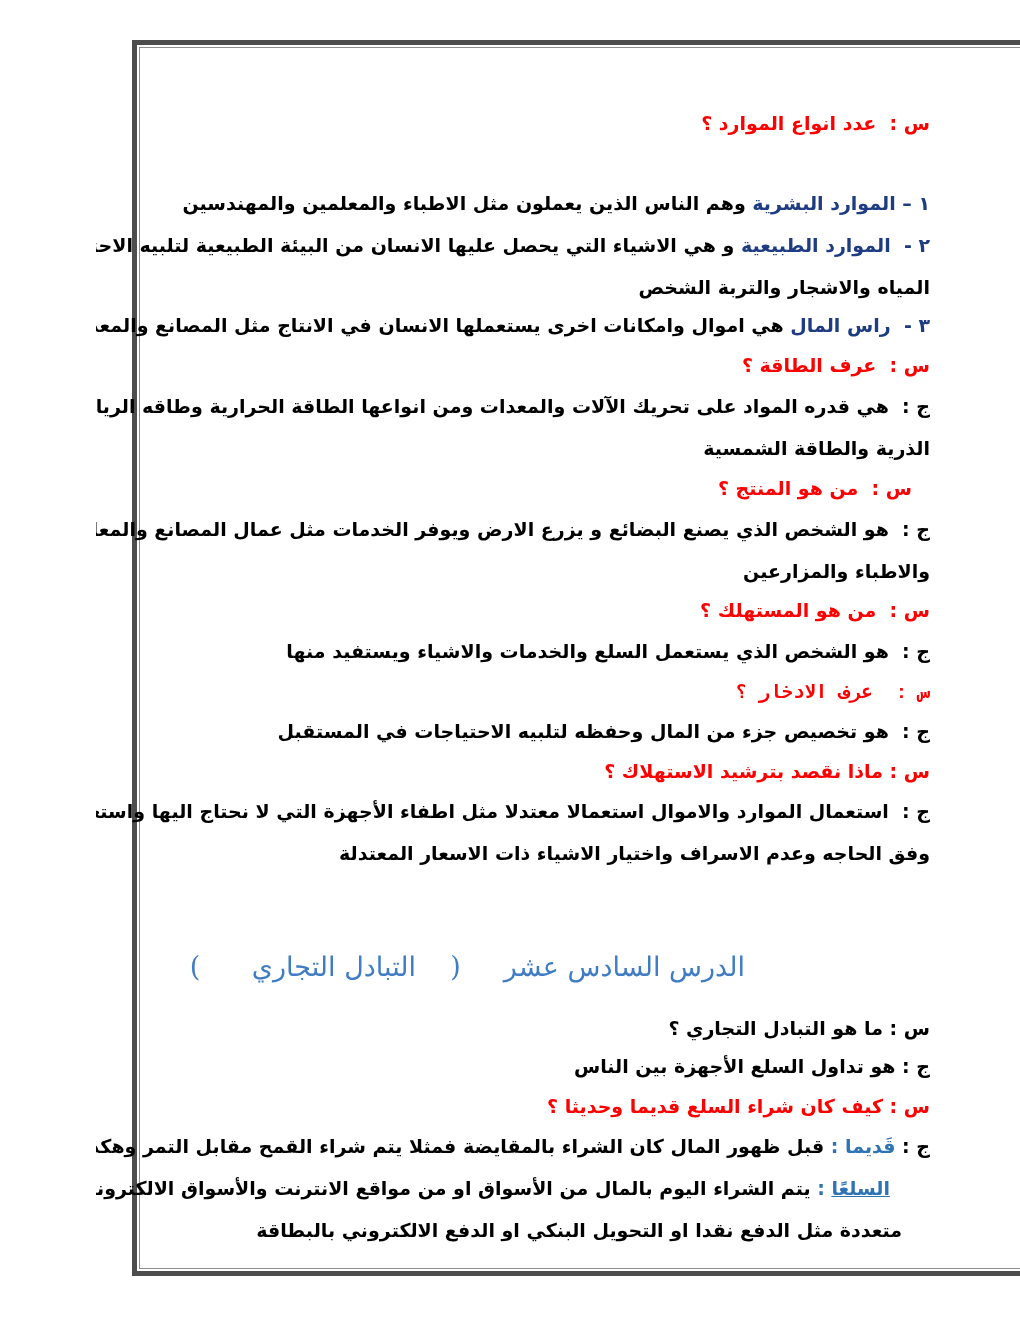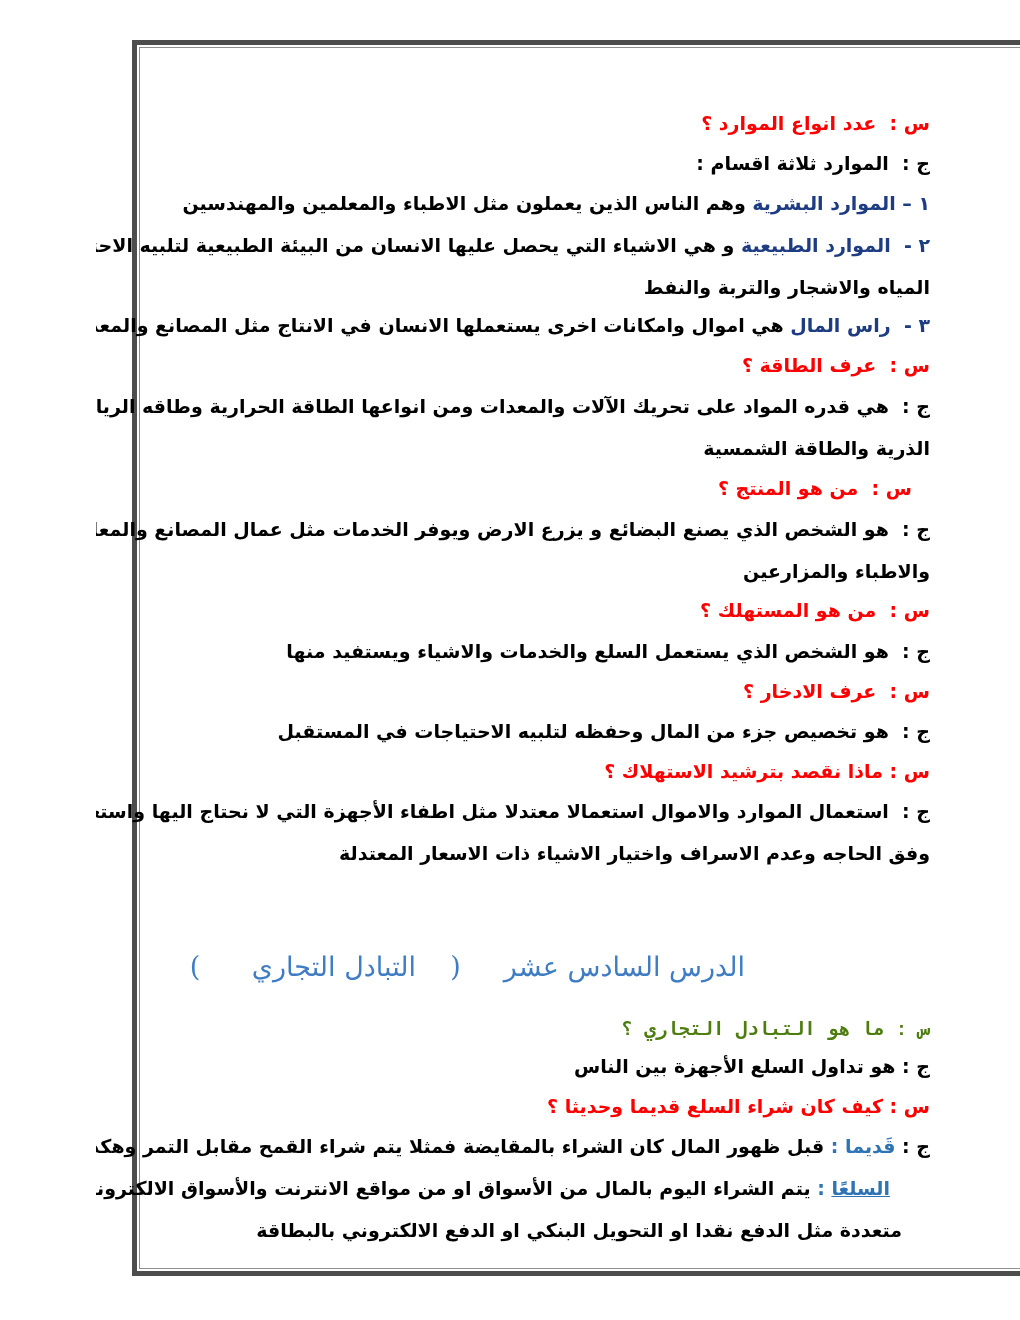--- a/index.html
+++ b/index.html
@@ -56,39 +56,38 @@
 </style>
 </head>
 <body>
 
 <div class="page">
   <div class="frame">
     <div class="frame-inner"></div>
   </div>
   <div class="content">
       <div class="line" style="top: 110px; right: 90px;"><span style="color: rgb(254, 0, 0);">س :  عدد انواع الموارد ؟</span></div>
-      <div class="line" style="top: 150px; right: 90px;"><span style="color: rgb(0, 0, 0);">ج :  الموارد ثلاثة اقسام :</span></div>
       <div class="line" style="top: 190px; right: 90px;"><span style="color: rgb(30, 60, 130);">١ – الموارد البشرية</span><span style="color: rgb(0, 0, 0);"> وهم الناس الذين يعملون مثل الاطباء والمعلمين والمهندسين</span></div>
       <div class="line" style="top: 232px; right: 90px;"><span style="color: rgb(30, 60, 130);">٢ -  الموارد الطبيعية</span><span style="color: rgb(0, 0, 0);"> و هي الاشياء التي يحصل عليها الانسان من البيئة الطبيعية لتلبيه الاحتياجات مثل</span></div>
-      <div class="line" style="top: 274px; right: 90px;"><span style="color: rgb(0, 0, 0);">المياه والاشجار والتربة والنفط</span></div>
+      <div class="line" style="top: 274px; right: 90px;"><span style="color: rgb(0, 0, 0);">المياه والاشجار والتربة الشخص</span></div>
       <div class="line" style="top: 312px; right: 90px;"><span style="color: rgb(30, 60, 130);">٣ -  راس المال</span><span style="color: rgb(0, 0, 0);"> هي اموال وامكانات اخرى يستعملها الانسان في الانتاج مثل المصانع والمعدات والاموال</span></div>
       <div class="line" style="top: 352px; right: 90px;"><span style="color: rgb(254, 0, 0);">س :  عرف الطاقة ؟</span></div>
       <div class="line" style="top: 393px; right: 90px;"><span style="color: rgb(0, 0, 0);">ج :  هي قدره المواد على تحريك الآلات والمعدات ومن انواعها الطاقة الحرارية وطاقه الرياح والطاقة</span></div>
       <div class="line" style="top: 435px; right: 90px;"><span style="color: rgb(0, 0, 0);">الذرية والطاقة الشمسية</span></div>
       <div class="line" style="top: 475px; right: 108px;"><span style="color: rgb(254, 0, 0);">س :  من هو المنتج ؟</span></div>
       <div class="line" style="top: 516px; right: 90px;"><span style="color: rgb(0, 0, 0);">ج :  هو الشخص الذي يصنع البضائع و يزرع الارض ويوفر الخدمات مثل عمال المصانع والمعلمين</span></div>
       <div class="line" style="top: 558px; right: 90px;"><span style="color: rgb(0, 0, 0);">والاطباء والمزارعين</span></div>
       <div class="line" style="top: 597px; right: 90px;"><span style="color: rgb(254, 0, 0);">س :  من هو المستهلك ؟</span></div>
       <div class="line" style="top: 638px; right: 90px;"><span style="color: rgb(0, 0, 0);">ج :  هو الشخص الذي يستعمل السلع والخدمات والاشياء ويستفيد منها</span></div>
-      <div class="line" style="top: 678px; right: 90px;"><span style="color: rgb(254, 0, 0);">س :  عرف الادخار ؟</span></div>
+      <div class="line" style="top: 678px; right: 90px;"><span style="color: rgb(254, 0, 0); font-family: Liberation Mono, monospace;">س :  عرف الادخار ؟</span></div>
       <div class="line" style="top: 718px; right: 90px;"><span style="color: rgb(0, 0, 0);">ج :  هو تخصيص جزء من المال وحفظه لتلبيه الاحتياجات في المستقبل</span></div>
       <div class="line" style="top: 758px; right: 90px;"><span style="color: rgb(254, 0, 0);">س : ماذا نقصد بترشيد الاستهلاك ؟</span></div>
       <div class="line" style="top: 798px; right: 90px;"><span style="color: rgb(0, 0, 0);">ج :  استعمال الموارد والاموال استعمالا معتدلا مثل اطفاء الأجهزة التي لا نحتاج اليها واستعمال المياه</span></div>
       <div class="line" style="top: 840px; right: 90px;"><span style="color: rgb(0, 0, 0);">وفق الحاجه وعدم الاسراف واختيار الاشياء ذات الاسعار المعتدلة</span></div>
       <div class="line title-line" style="top: 948px; right: 275px;"><span style="color: rgb(63, 124, 196);">الدرس السادس عشر     (    التبادل التجاري      )</span></div>
-      <div class="line" style="top: 1015px; right: 90px;"><span style="color: #4d7c0f; font-family: Liberation Mono, monospace;">س : ما هو التبادل التجاري ؟</span></div>
+      <div class="line" style="top: 1015px; right: 90px;"><span style="color: #000000;">س : ما هو التبادل التجاري ؟</span></div>
       <div class="line" style="top: 1053px; right: 90px;"><span style="color: rgb(0, 0, 0);">ج : هو تداول السلع الأجهزة بين الناس</span></div>
       <div class="line" style="top: 1093px; right: 90px;"><span style="color: rgb(254, 0, 0); text-align: center;">س : كيف كان شراء السلع قديما وحديثا ؟</span></div>
       <div class="line" style="top: 1133px; right: 90px;"><span style="color: rgb(0, 0, 0);">ج : </span><span style="color: rgb(46, 116, 181);">قَديما :</span><span style="color: rgb(0, 0, 0);"> قبل ظهور المال كان الشراء بالمقايضة فمثلا يتم شراء القمح مقابل التمر وهكذا</span></div>
       <div class="line" style="top: 1175px; right: 130px;"><span class="underline" style="color: rgb(46, 116, 181);">السلعًا</span><span style="color: rgb(46, 116, 181);"> : </span><span style="color: rgb(0, 0, 0);">يتم الشراء اليوم بالمال من الأسواق او من مواقع الانترنت والأسواق الالكترونية بوسائل</span></div>
       <div class="line" style="top: 1217px; right: 118px;"><span style="color: rgb(0, 0, 0);">متعددة مثل الدفع نقدا او التحويل البنكي او الدفع الالكتروني بالبطاقة</span></div>
     </div>
 </div>
 
 </body></html>

